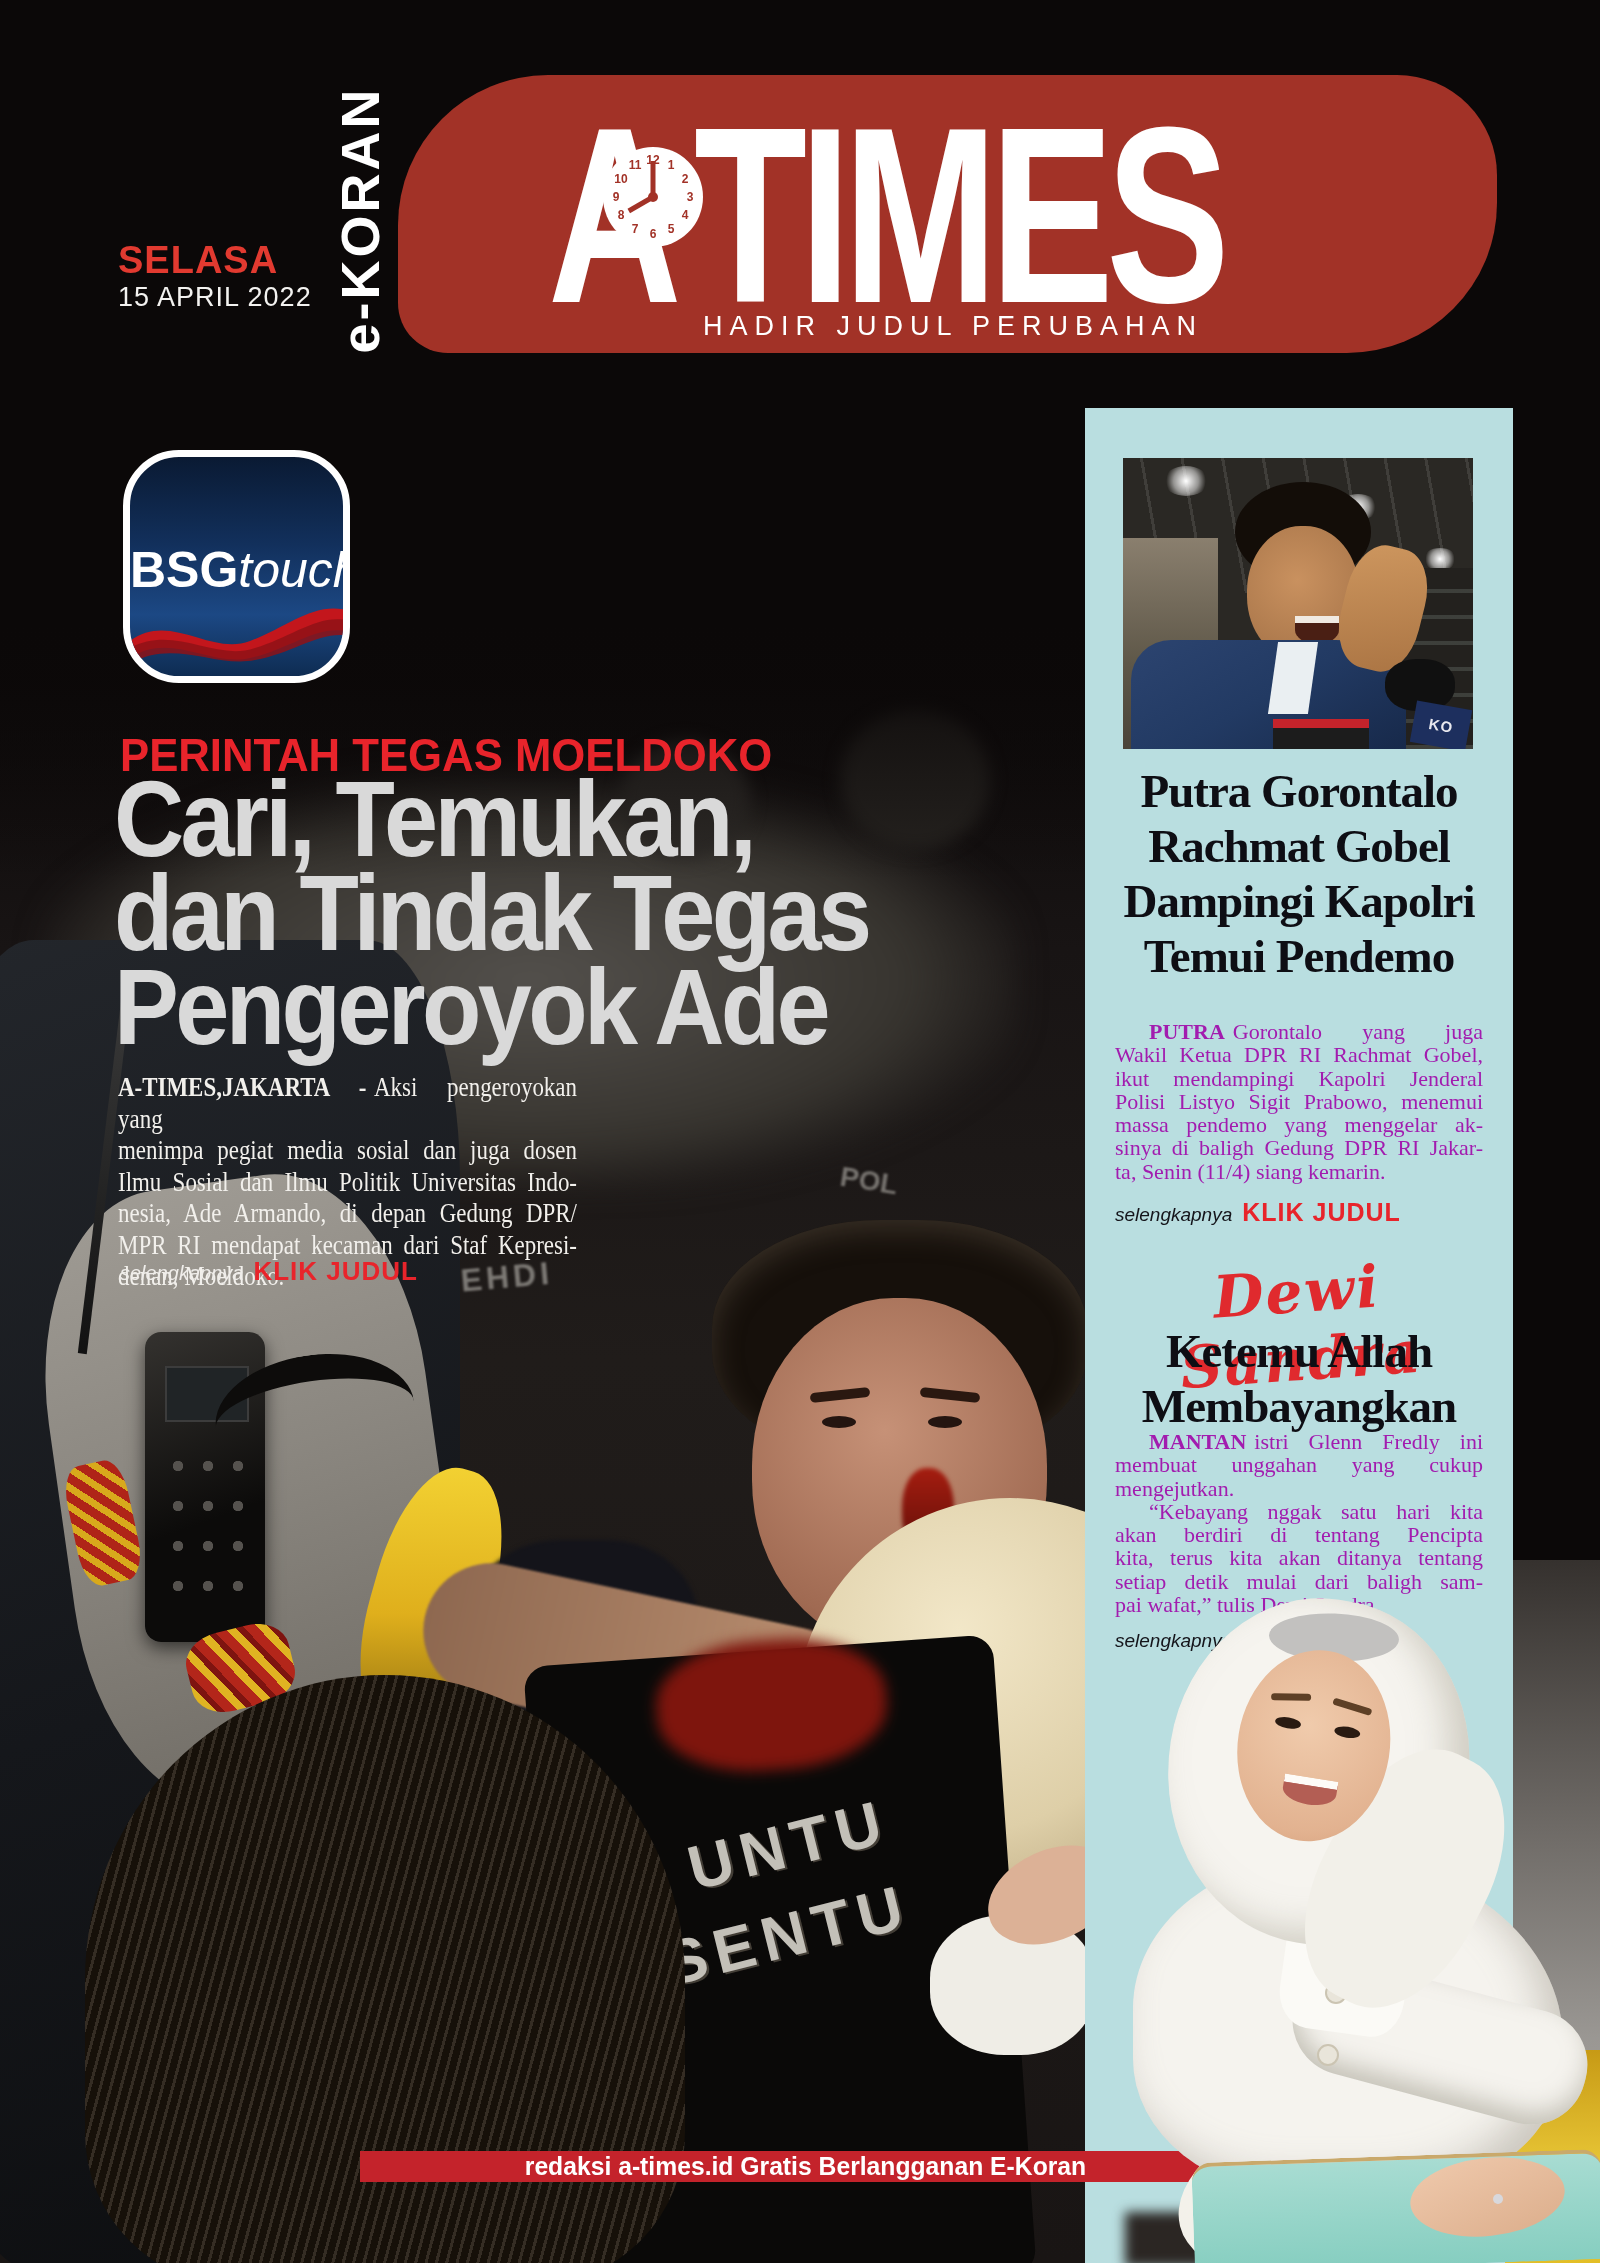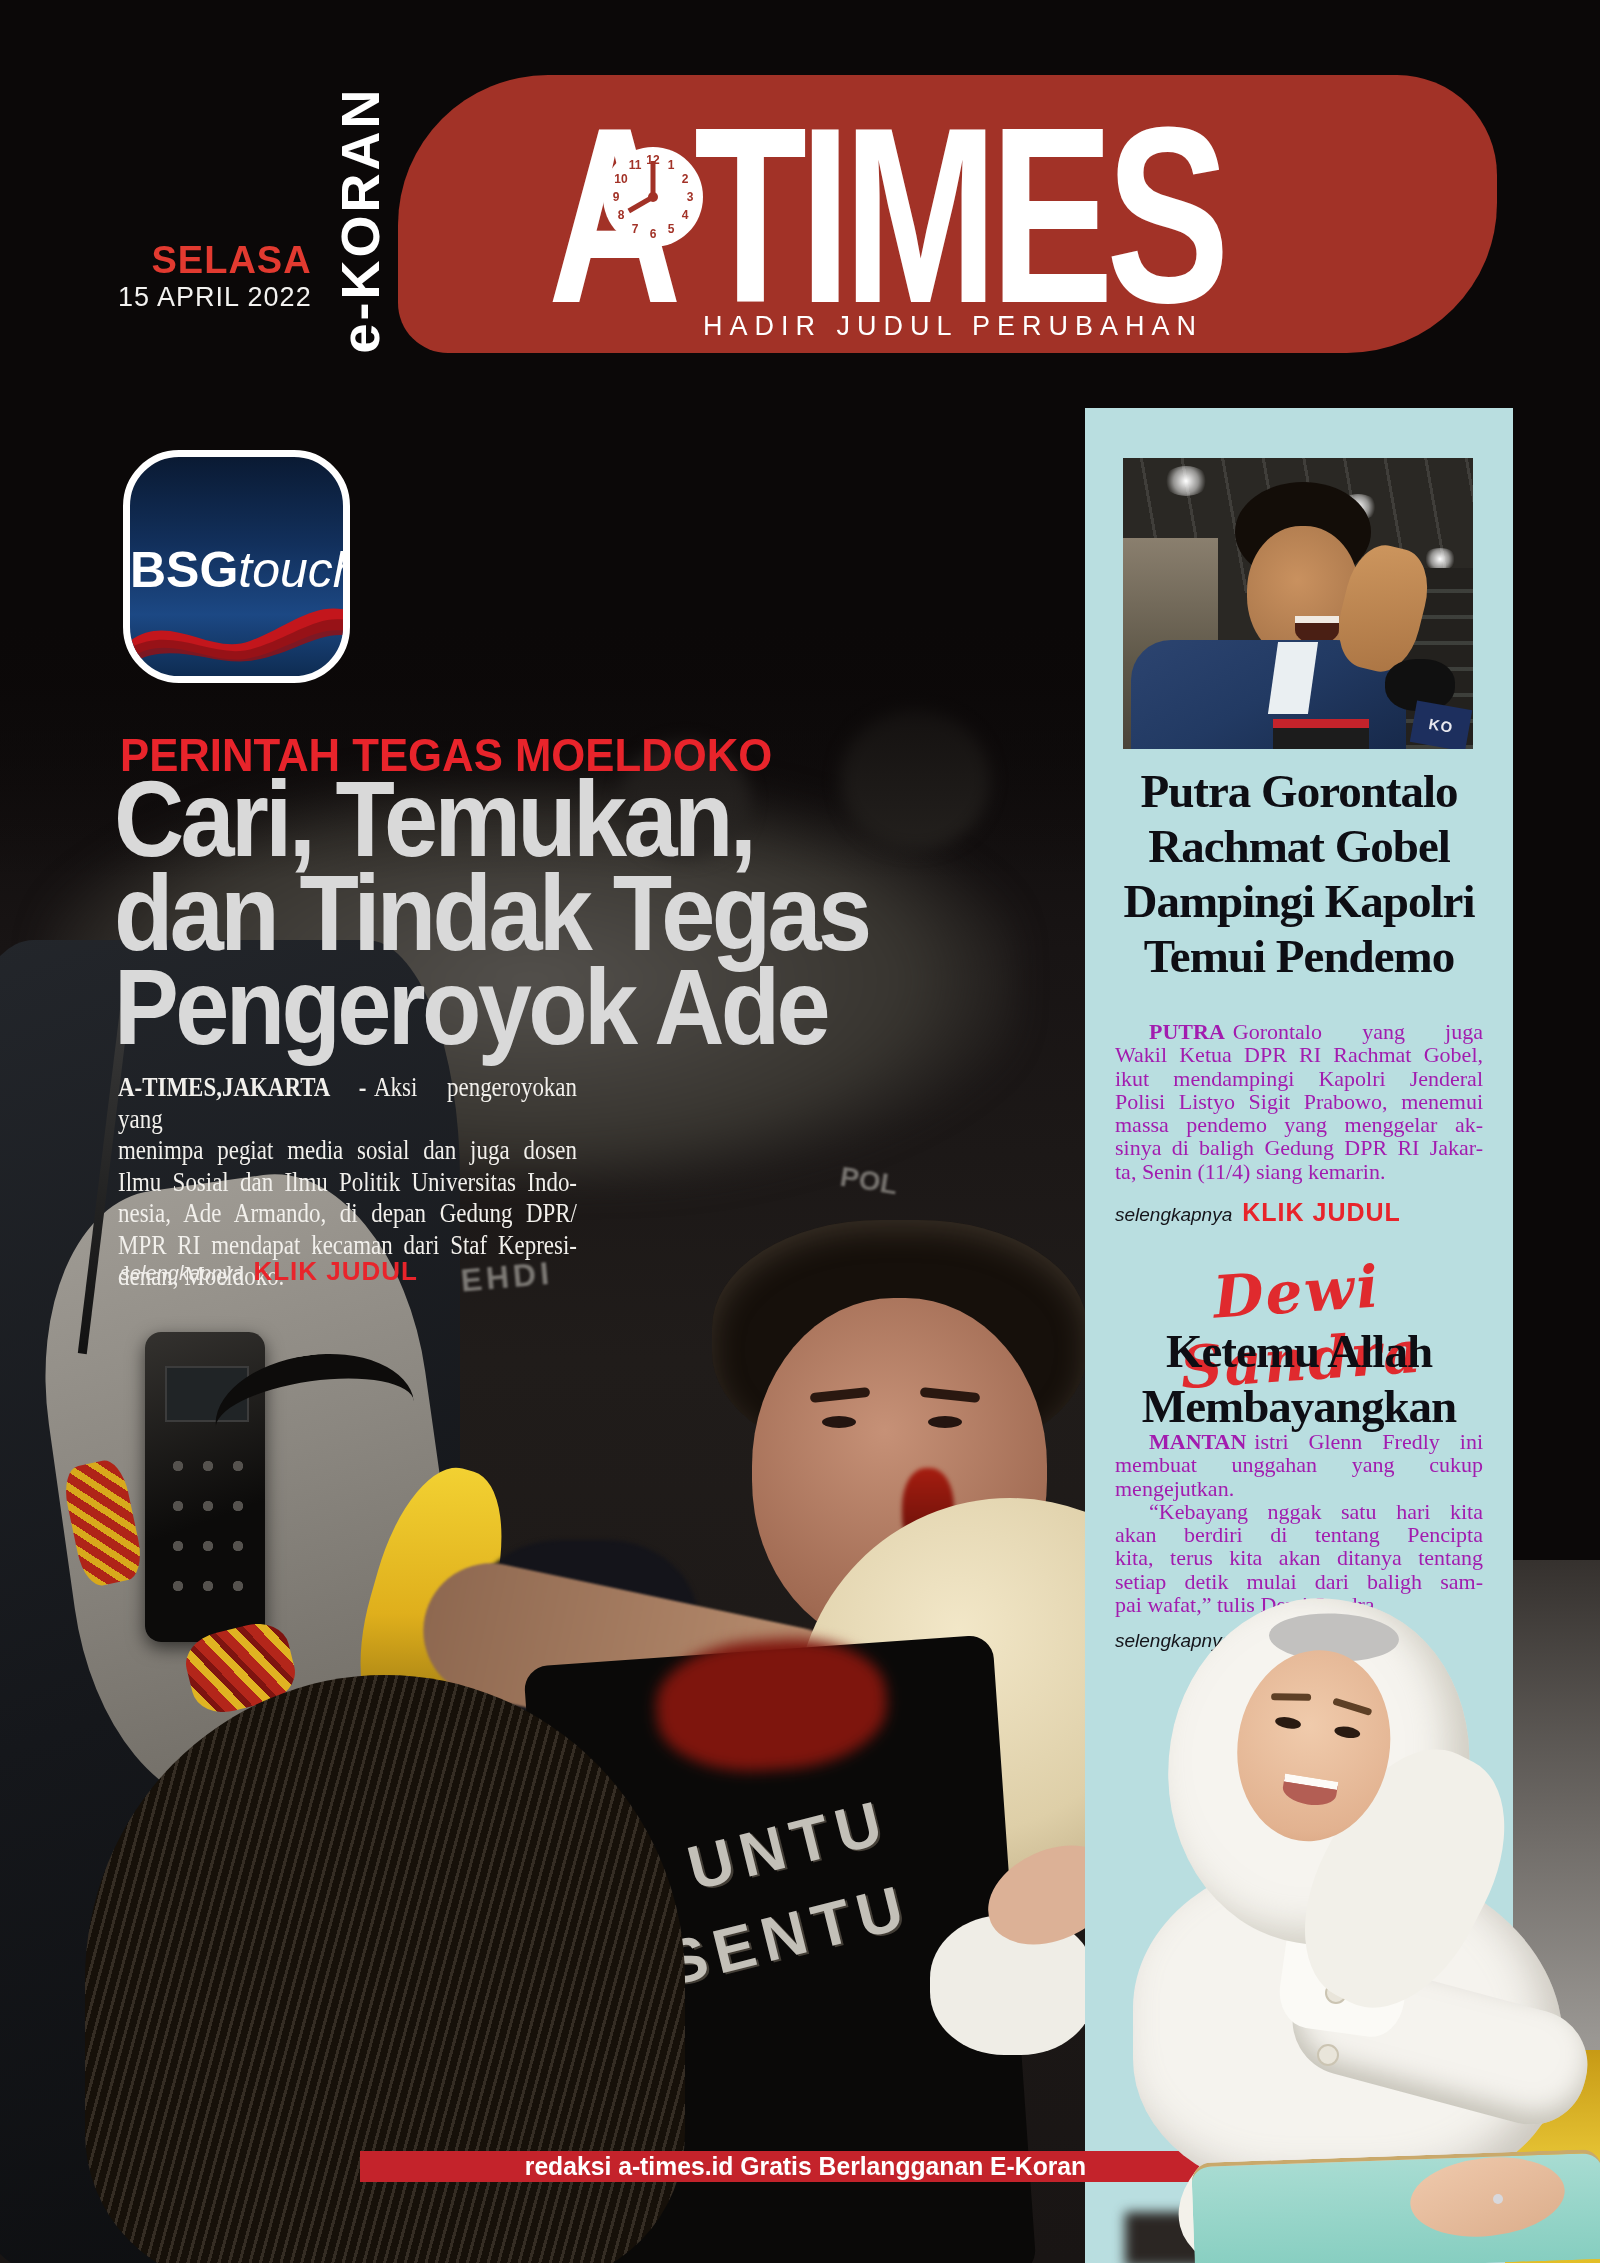--- a/index.html
+++ b/index.html
@@ -1,21 +1,21 @@
 <!DOCTYPE html>
 <html><head>
 <meta charset="utf-8">
 <style>
   html,body{margin:0;padding:0;background:#000;}
   .page{position:relative;width:1600px;height:2263px;background:#0B0808;overflow:hidden;
         font-family:"Liberation Sans",sans-serif;}
   .abs{position:absolute;}
 
   
-  .dateblock{left:118px;top:240px;z-index:6;text-align:right;}
+  .dateblock{left:118px;top:240px;z-index:6;}
   .day{color:#E23A30;font-weight:bold;font-size:38px;letter-spacing:1px;line-height:40px;}
   .date{color:#F3F2F0;font-size:27px;letter-spacing:1px;margin-top:2px;}
   .ekoran{left:210px;top:190px;width:300px;height:60px;line-height:60px;text-align:center;
           transform:rotate(-90deg);color:#FFFFFF;font-weight:bold;font-size:54px;letter-spacing:3px;z-index:6;}
   .logo{left:398px;top:75px;width:1099px;height:278px;background:#A23227;
         border-radius:150px 100px 150px 50px;z-index:5;}
   .brand{position:absolute;color:#fff;font-weight:bold;font-size:250px;line-height:250px;top:16px;
          transform:scaleX(0.74);transform-origin:0 0;letter-spacing:-10px;}
   .brand-a{left:150px;}
   .brand-times{left:296px;}

